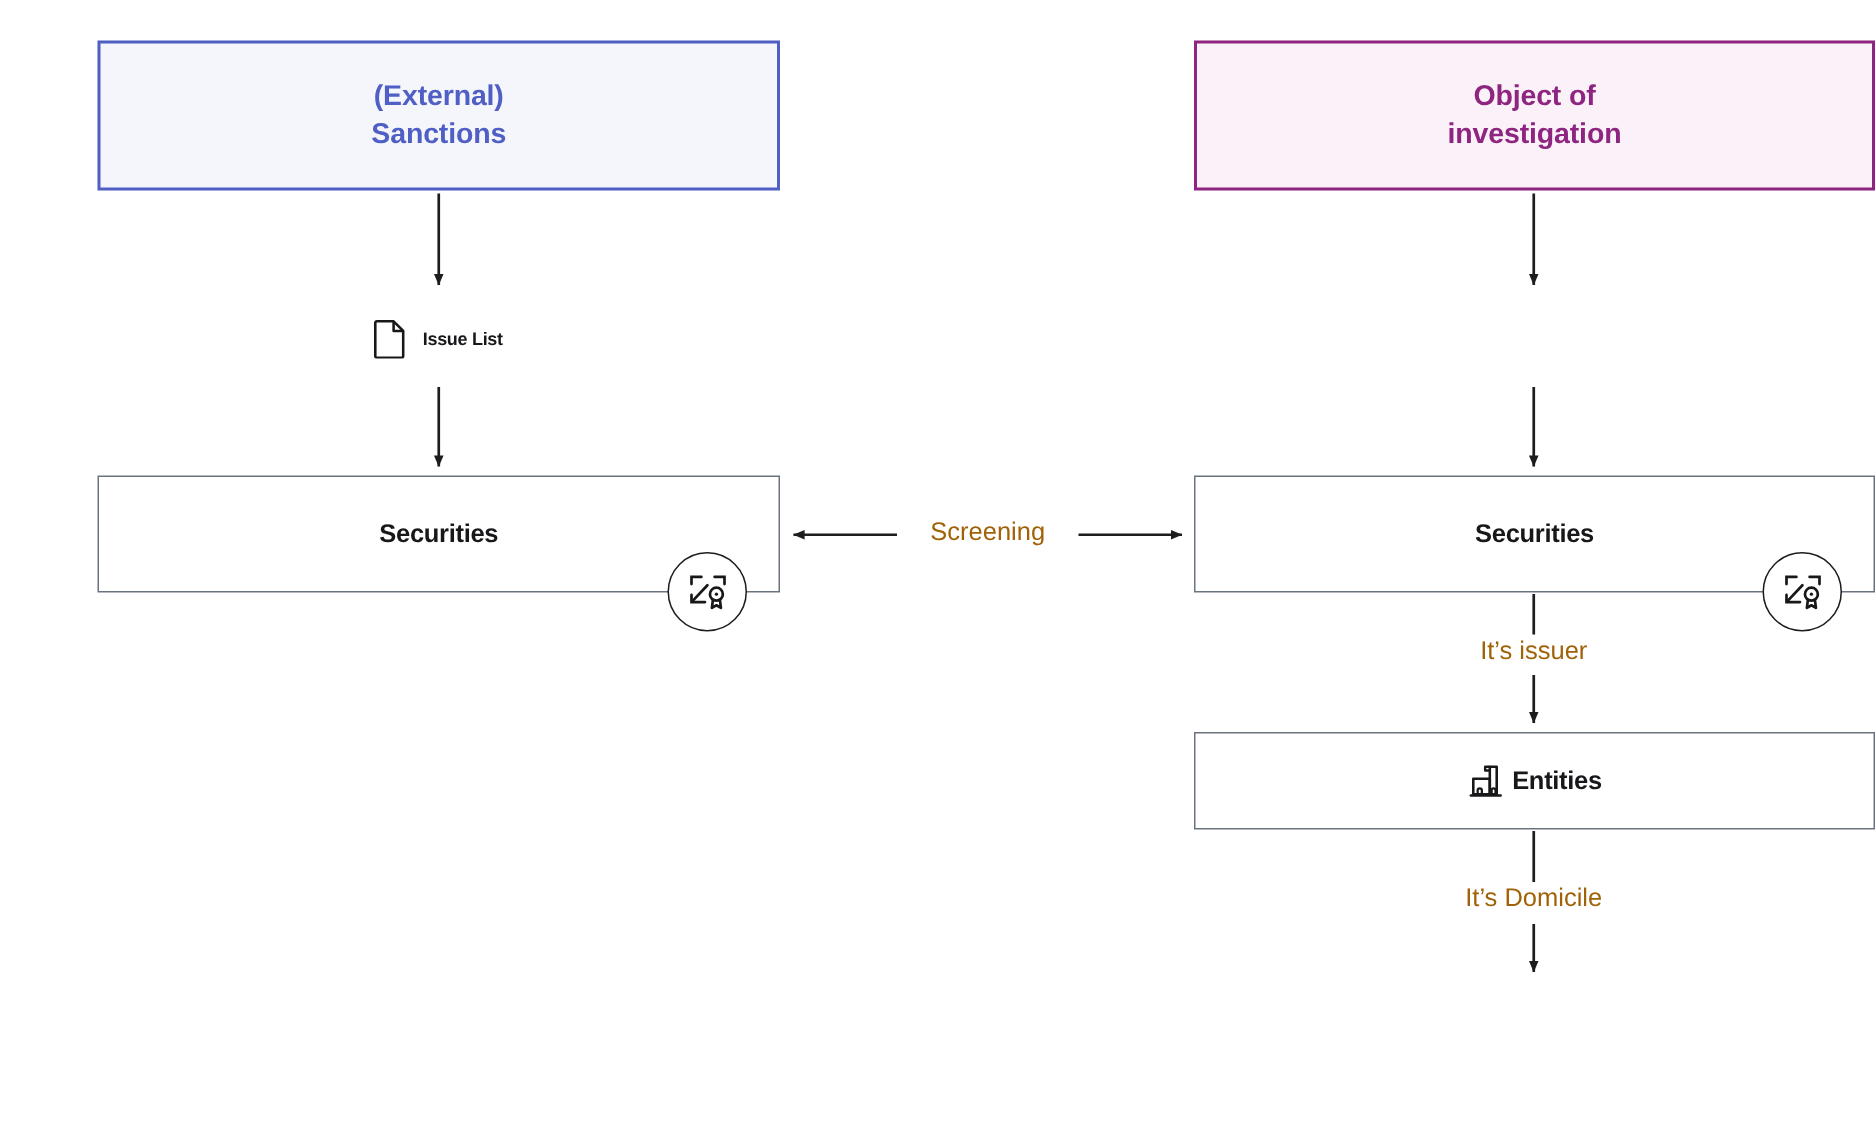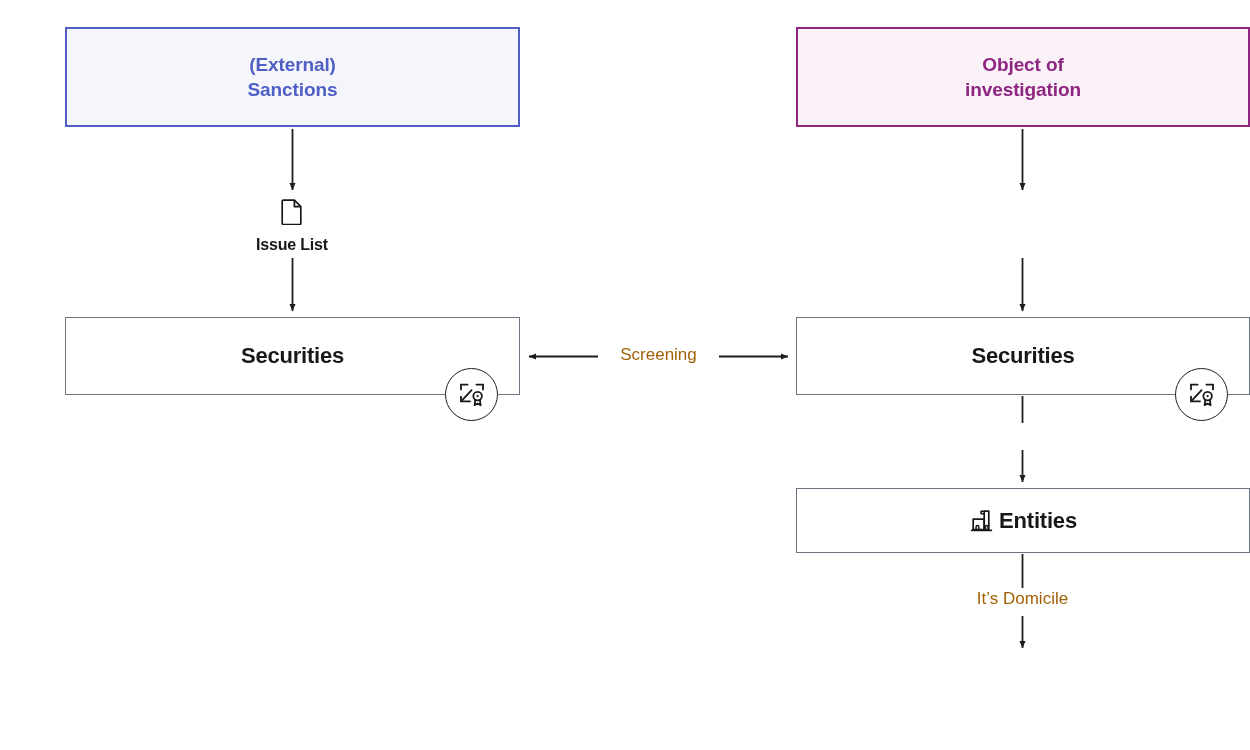--- a/index.html
+++ b/index.html
@@ -56,43 +56,42 @@
     background: #faf2f8;
     color: #8e2580;
     text-align: center;
   }
 
   
   .entity-box {
     border: 1.6px solid #6b7280;
     background: #ffffff;
     font-weight: bold;
-    font-size: 22px;
+    font-size: 17px;
     letter-spacing: -0.2px;
     color: #18181b;
   }
   .entity-inner {
     display: flex;
     align-items: center;
     justify-content: center;
     gap: 5px;
   }
   .sec-left  { left: 33px;  top: 317px; width: 455px; height: 78px; }
   .sec-right { left: 764px; top: 317px; width: 454px; height: 78px; }
   .entities-box  { left: 764px; top: 488px; width: 454px; height: 65px; }
   .countries-box { left: 764px; top: 654px; width: 454px; height: 65px; }
 
   
   .doc-node {
     font-weight: bold;
-    font-size: 16px;
+    font-size: 12px;
     letter-spacing: -0.2px;
     color: #18181b;
     gap: 11px;
-    flex-direction: column;
   }
   .doc-issue-list { left: 110px; top: 206px; width: 300px; height: 40px; }
   .doc-listed-sec { left: 790px; top: 206px; width: 400px; height: 40px; }
 
   
   .edge-label {
     position: absolute;
     font-size: 17px;
     color: #a16207;
     white-space: nowrap;
@@ -229,16 +228,17 @@
           <path d="M2.6 22.3 h19.8" stroke="#18181b" stroke-width="1.7" stroke-linecap="round"></path>
         </svg>
       </span>
       <span>Entities</span>
     </span>
   </div>
 
 
   <div class="edge-label" style="left:566px; top:345px; width:121px;">Screening</div>
 
+  <div class="edge-label" style="left:890px; top:424px; width:201px;">It’s issuer</div>
 
   <div class="edge-label" style="left:890px; top:589px; width:201px;">It’s Domicile</div>
 
 </div>
 
 </body></html>

